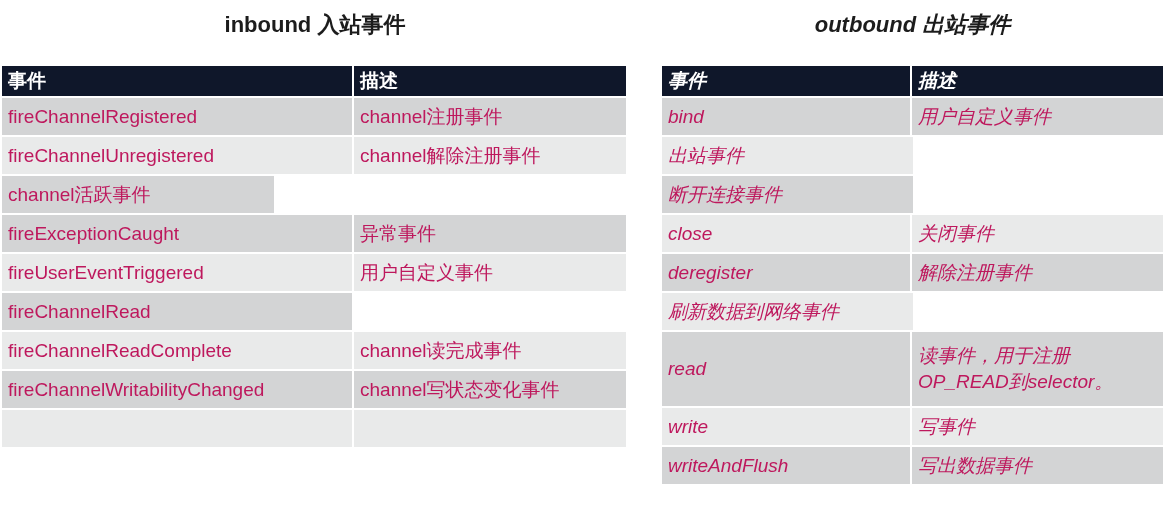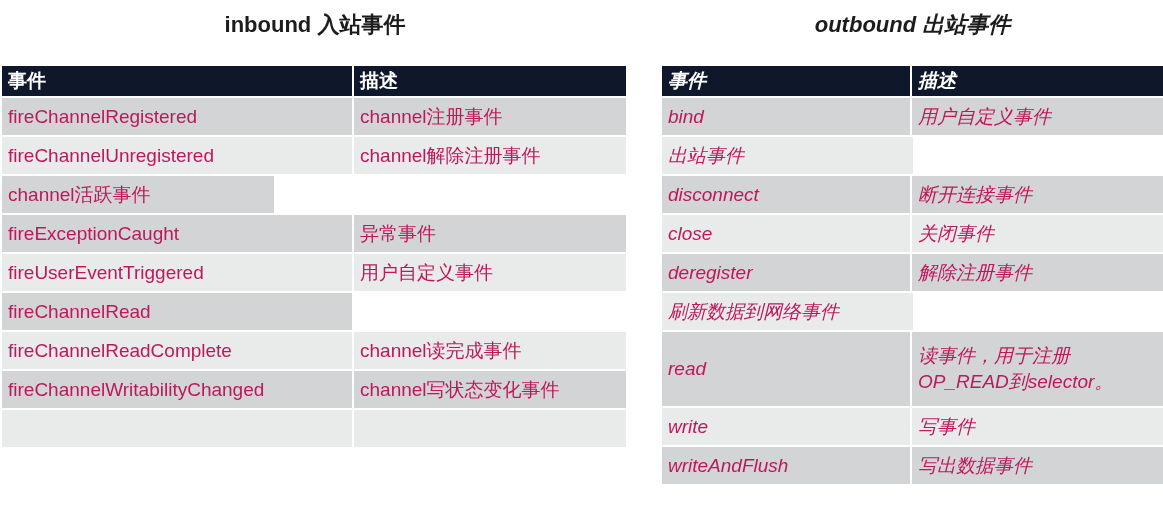--- a/index.html
+++ b/index.html
@@ -121,21 +121,20 @@
           <div class="cell c2">描述</div>
         </div>
         <div class="row dark">
           <div class="cell c1">bind</div>
           <div class="cell c2">用户自定义事件</div>
         </div>
         <div class="row light">
           <div class="cell c2">出站事件</div>
         </div>
         <div class="row dark">
-          <div class="cell c1">disconnect</div>
           <div class="cell c2">断开连接事件</div>
         </div>
         <div class="row light">
           <div class="cell c1">close</div>
           <div class="cell c2">关闭事件</div>
         </div>
         <div class="row dark">
           <div class="cell c1">deregister</div>
           <div class="cell c2">解除注册事件</div>
         </div>

